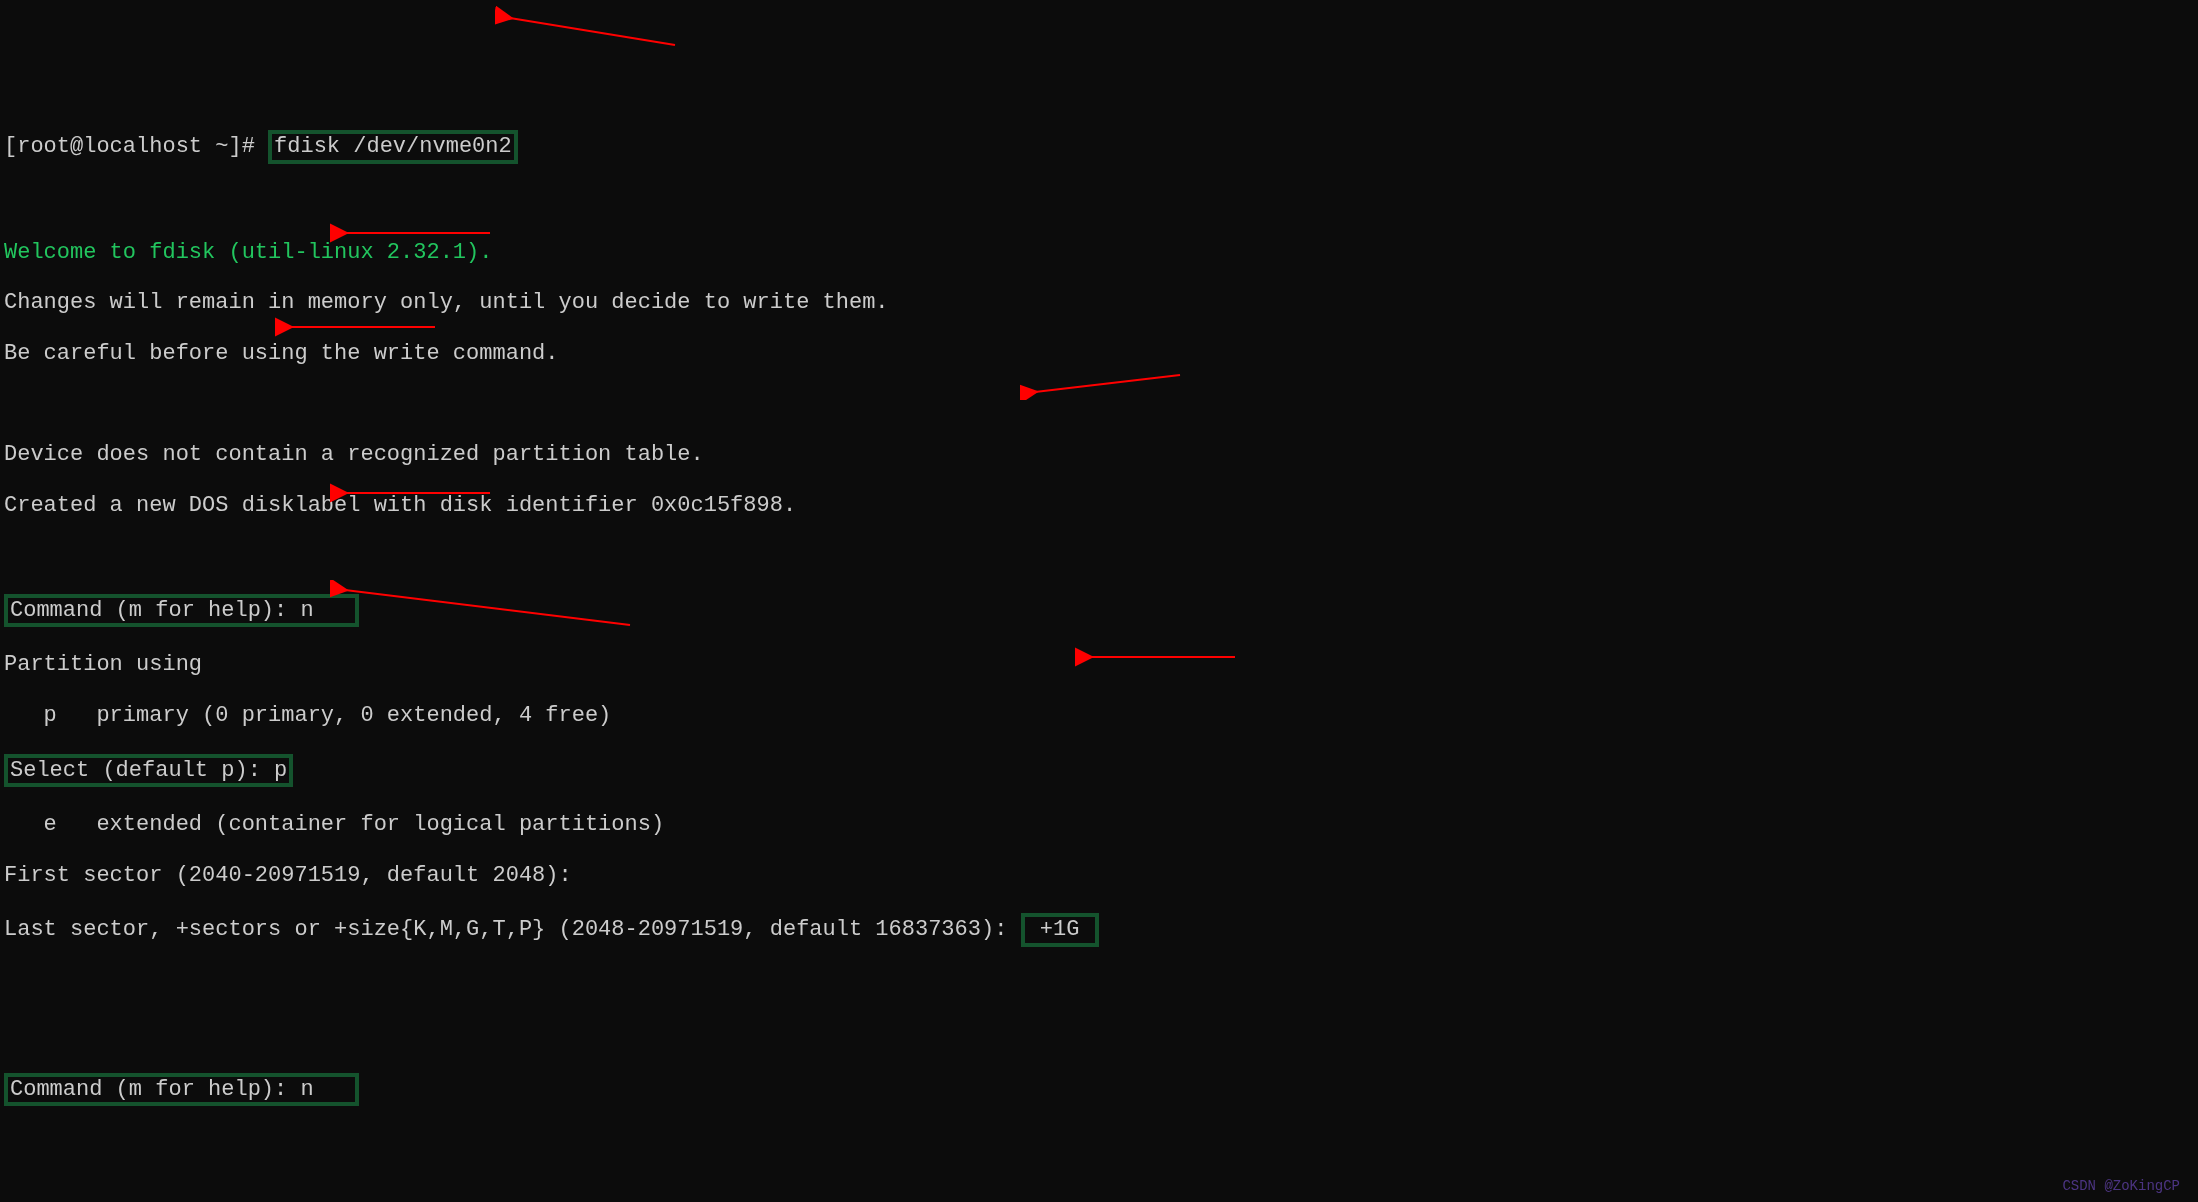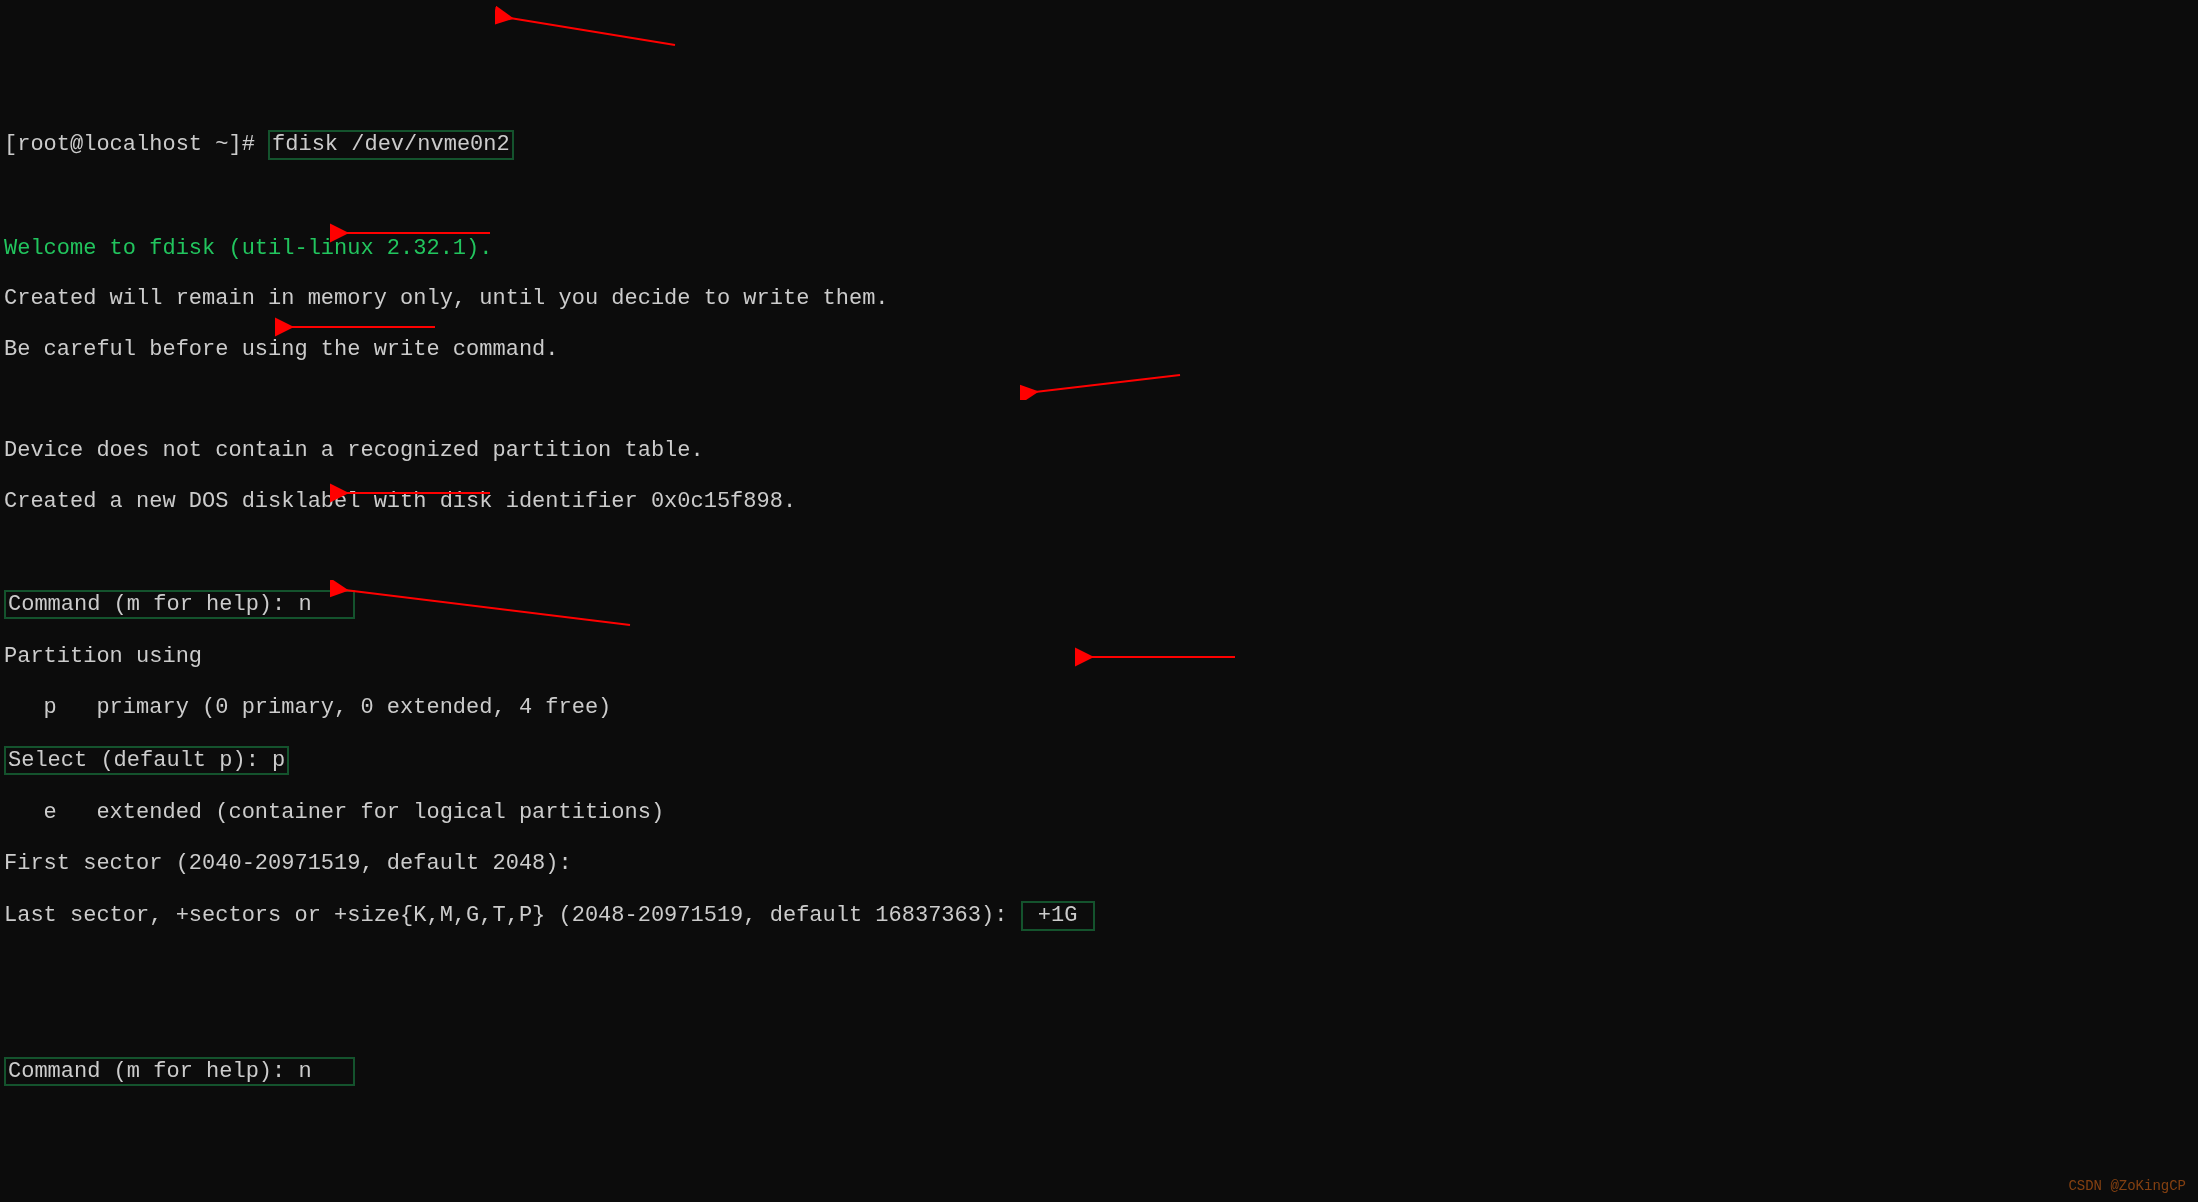--- a/index.html
+++ b/index.html
@@ -17,50 +17,50 @@
       white-space: pre;
       position: relative;
       width: 2198px;
       height: 1202px;
       overflow: hidden;
     }
     .green {
       color: #22c55e;
     }
     .highlight-box {
-      border: 2px solid #14532d;
+      border: 4px solid #14532d;
       display: inline-block;
       padding: 0 2px;
     }
     .arrow {
       position: absolute;
       pointer-events: none;
     }
     .watermark {
       position: absolute;
       bottom: 8px;
-      right: 12px;
-      color: #f97316;
+      right: 18px;
+      color: #8b5cf6;
       font-size: 14px;
       opacity: 0.5;
     }
     .line {
       display: block;
     }
   </style>
 </head>
 <body>
 
 
 
 <div>
 <span class="line"><span>[root@localhost ~]# </span><span class="highlight-box"><span>fdisk /dev/nvme0n2</span></span></span>
 <span class="line"> </span>
 <span class="line green">Welcome to fdisk (util-linux 2.32.1).</span>
-<span class="line">Created will remain in memory only, until you decide to write them.</span>
+<span class="line">Changes will remain in memory only, until you decide to write them.</span>
 <span class="line">Be careful before using the write command.</span>
 <span class="line"> </span>
 <span class="line">Device does not contain a recognized partition table.</span>
 <span class="line">Created a new DOS disklabel with disk identifier 0x0c15f898.</span>
 <span class="line"> </span>
 <span class="line"><span class="highlight-box"><span>Command (m for help): </span><span>n</span>   </span></span>
 <span class="line">Partition using</span>
 <span class="line">   p   primary (0 primary, 0 extended, 4 free)</span>
 <span class="line"><span class="highlight-box"><span>Select (default p): </span><span>p</span></span></span>
 <span class="line">   e   extended (container for logical partitions)</span>

